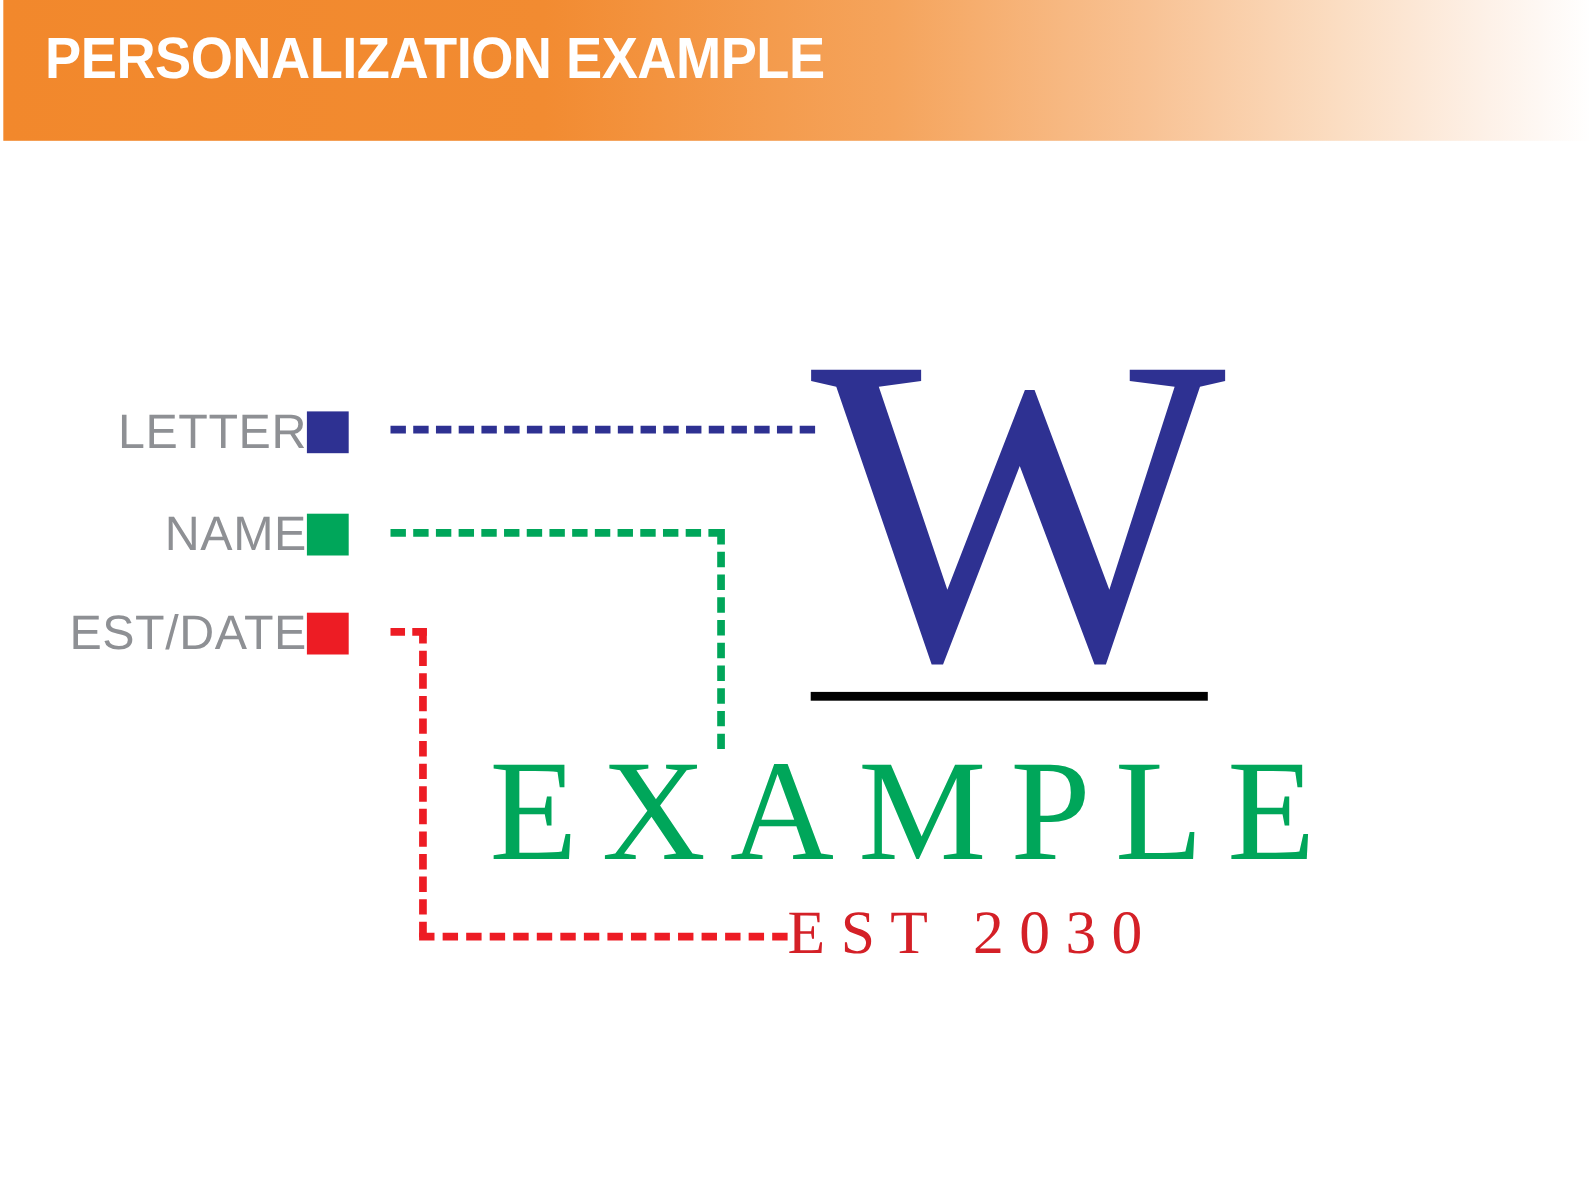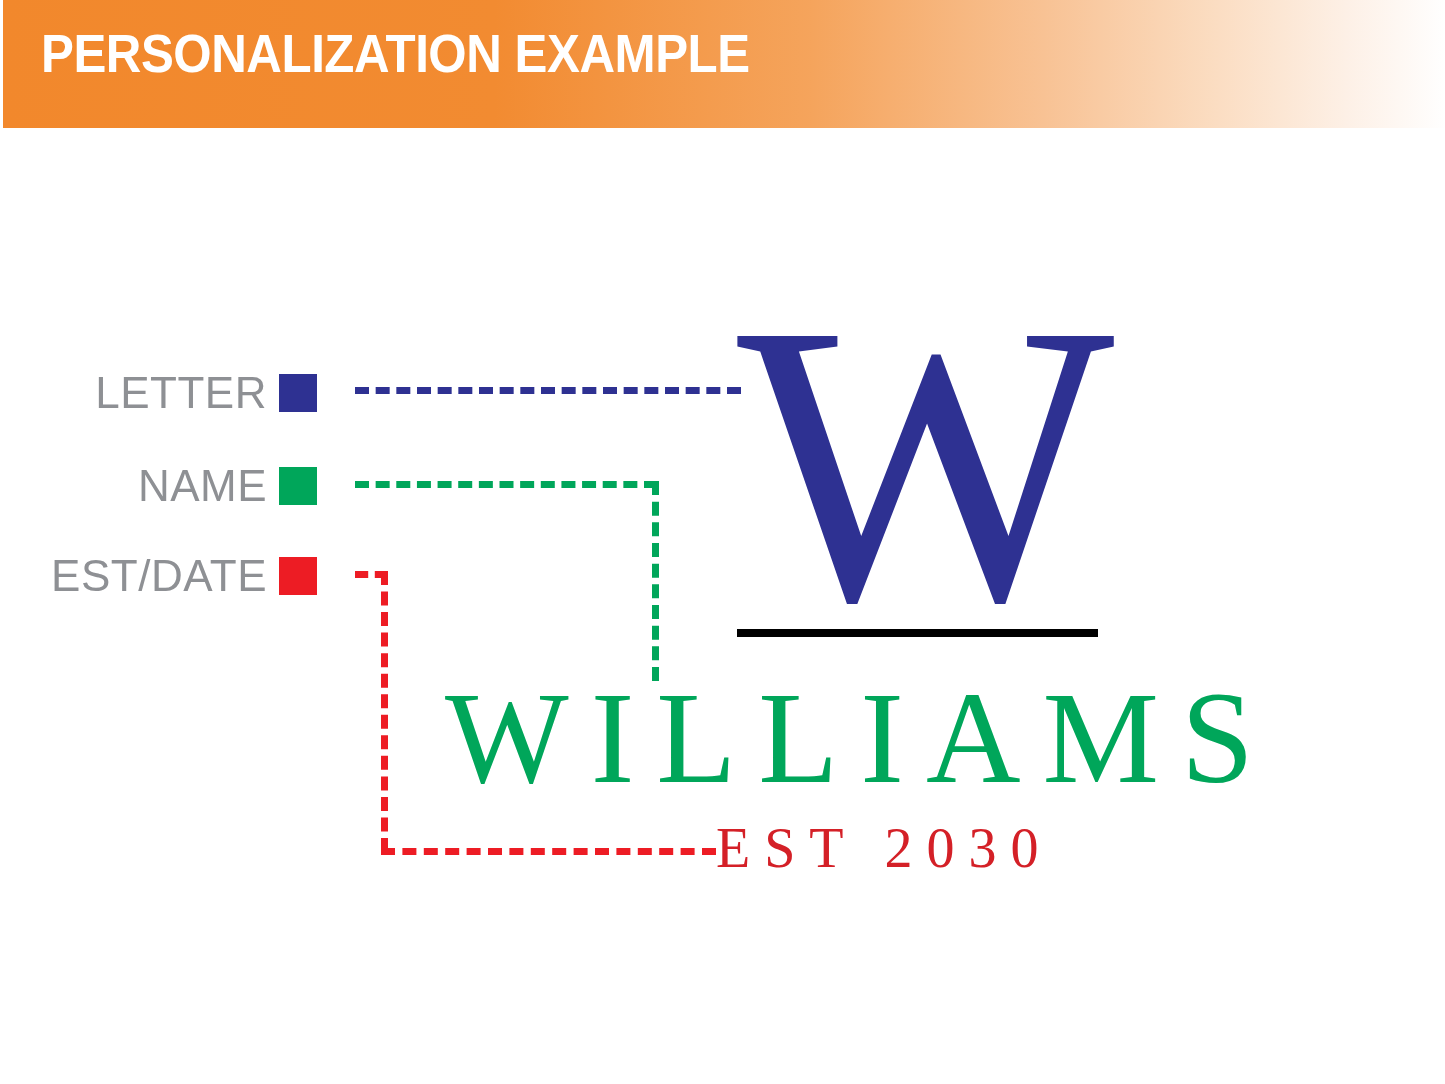--- a/index.html
+++ b/index.html
@@ -100,21 +100,20 @@
   #legend-row-estdate  { top: 554px; }
 
   .legend-label {
     font-family: "Liberation Sans", sans-serif;
     font-size: 44px;
     line-height: 1;
     letter-spacing: 0.5px;
     color: #8e9094;
     white-space: nowrap;
     text-align: right;
-    padding-right: 12px;
   }
   .legend-swatch {
     width: 38px;
     height: 38px;
     flex: none;
   }
   #swatch-letter  { background: #2e3192; }
   #swatch-name    { background: #00a65a; }
   #swatch-estdate { background: #ed1c24; }
 
@@ -240,16 +239,16 @@
 
   <div class="connector" id="conn-letter"></div>
   <div class="connector" id="conn-name-h"></div>
   <div class="connector" id="conn-name-v"></div>
   <div class="connector" id="conn-est-h1"></div>
   <div class="connector" id="conn-est-v"></div>
   <div class="connector" id="conn-est-h2"></div>
 
   <div id="monogram-letter">W</div>
   <div id="monogram-rule"></div>
-  <div id="monogram-name">WILLIAMS</div>
+  <div id="monogram-name">EXAMPLE</div>
   <div id="monogram-est">EST 2030</div>
 
 </div>
 
 </body></html>

